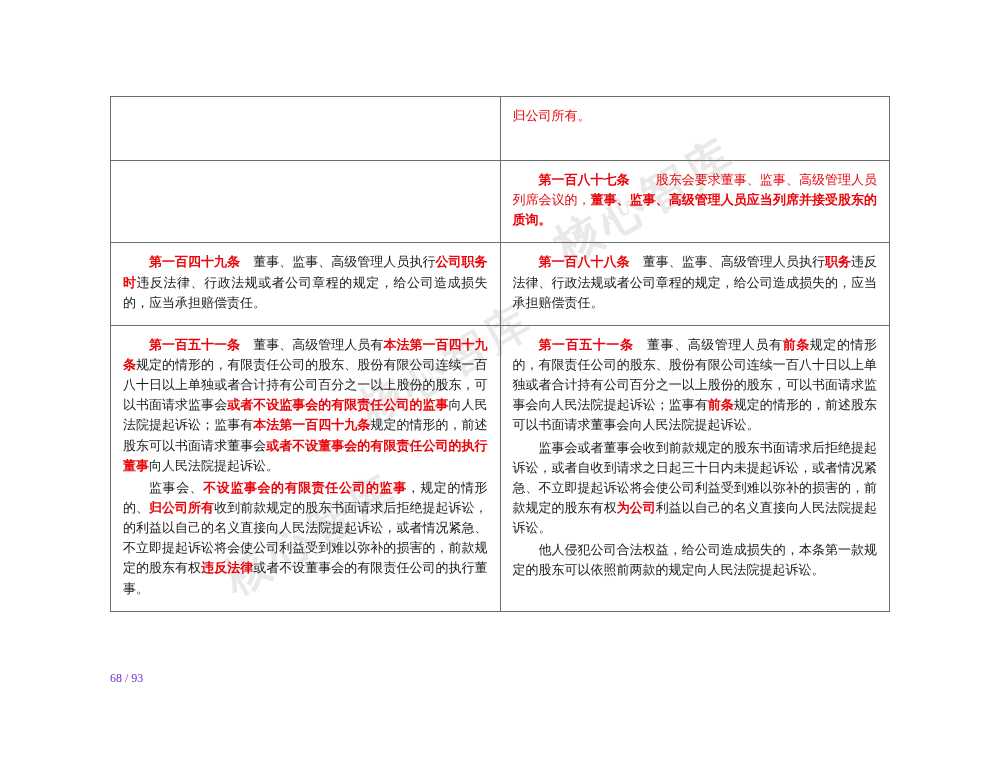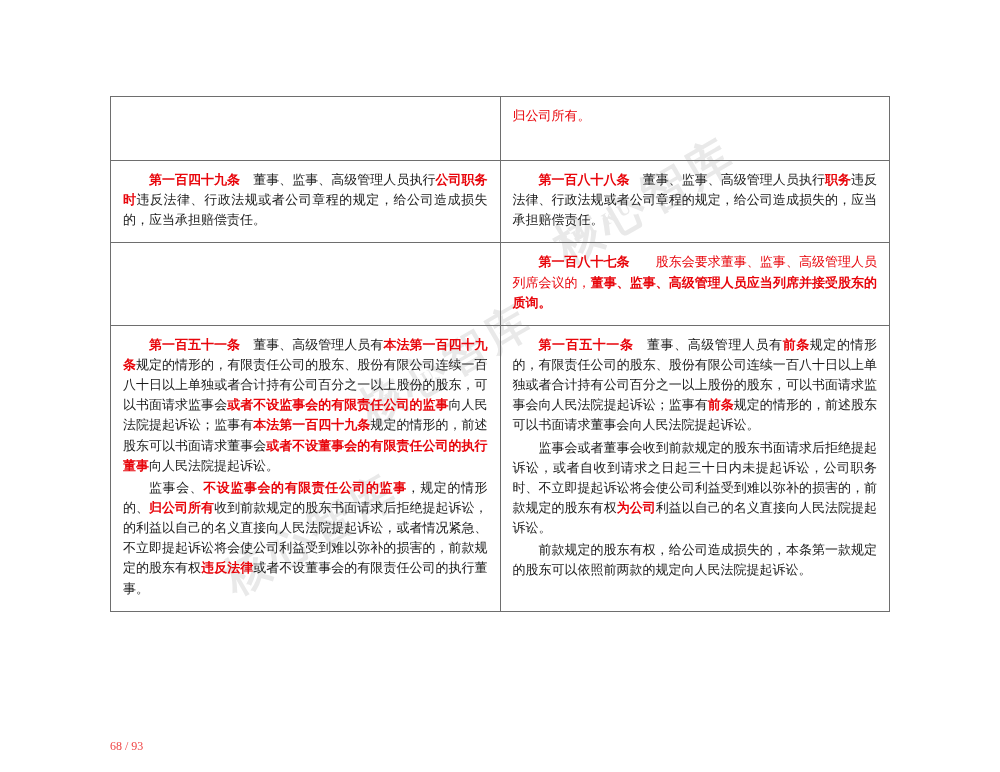--- a/index.html
+++ b/index.html
@@ -99,23 +99,23 @@
     color: #e8050b;
     font-weight: bold;
   }
   .cell-empty {
     height: 46px;
   }
   .r1 td { height: 44px; }
   .footer {
     position: absolute;
     left: 110px;
-    top: 739px;
+    top: 671px;
     font-size: 12px;
-    color: #ef4444;
+    color: #6d28d9;
     font-family: "Liberation Serif", serif;
   }
 </style>
 </head>
 <body>
 
 <div class="page">
 
   <div class="watermark wm1">核心智库</div>
   <div class="watermark wm2">ZHI KU</div>
@@ -127,44 +127,44 @@
     <tbody id="doc-table-body">
         <tr class="r1">
           <td class="cell-empty">
             <div class="para">&nbsp;</div>
           </td>
           <td>
             <div class="para"><span class="red">归公司所有。</span></div>
           </td>
         </tr>
         <tr>
-          <td>
-            <div class="para indent"><span class="redbold">第一百四十九条</span><span>　董事、监事、高级管理人员执行</span><span class="redbold">公司职务时</span><span>违反法律、行政法规或者公司章程的规定，给公司造成损失的，应当承担赔偿责任。</span></div>
-          </td>
-          <td>
-            <div class="para indent"><span class="redbold">第一百八十八条</span><span>　董事、监事、高级管理人员执行</span><span class="redbold">职务</span><span>违反法律、行政法规或者公司章程的规定，给公司造成损失的，应当承担赔偿责任。</span></div>
-          </td>
-        </tr>
-        <tr>
           <td class="cell-empty">
             <div class="para">&nbsp;</div>
           </td>
           <td>
             <div class="para indent"><span class="redbold">第一百八十七条</span><span class="red">　</span><span class="red">　股东会要求董事、监事、高级管理人员列席会议的，</span><span class="redbold">董事、监事、高级管理人员应当列席并接受股东的质询。</span></div>
           </td>
         </tr>
         <tr>
           <td>
+            <div class="para indent"><span class="redbold">第一百四十九条</span><span>　董事、监事、高级管理人员执行</span><span class="redbold">公司职务时</span><span>违反法律、行政法规或者公司章程的规定，给公司造成损失的，应当承担赔偿责任。</span></div>
+          </td>
+          <td>
+            <div class="para indent"><span class="redbold">第一百八十八条</span><span>　董事、监事、高级管理人员执行</span><span class="redbold">职务</span><span>违反法律、行政法规或者公司章程的规定，给公司造成损失的，应当承担赔偿责任。</span></div>
+          </td>
+        </tr>
+        <tr>
+          <td>
             <div class="para indent"><span class="redbold">第一百五十一条</span><span>　董事、高级管理人员有</span><span class="redbold">本法第一百四十九条</span><span>规定的情形的，有限责任公司的股东、股份有限公司连续一百八十日以上单独或者合计持有公司百分之一以上股份的股东，可以书面请求监事会</span><span class="redbold">或者不设监事会的有限责任公司的监事</span><span>向人民法院提起诉讼；监事有</span><span class="redbold">本法第一百四十九条</span><span>规定的情形的，前述股东可以书面请求董事会</span><span class="redbold">或者不设董事会的有限责任公司的执行董事</span><span>向人民法院提起诉讼。</span></div>
             <div class="para indent"><span>监事会、</span><span class="redbold">不设监事会的有限责任公司的监事</span><span>，规定的情形的、</span><span class="redbold">归公司所有</span><span>收到前款规定的股东书面请求后拒绝提起诉讼，的利益以自己的名义直接向人民法院提起诉讼，或者情况紧急、不立即提起诉讼将会使公司利益受到难以弥补的损害的，前款规定的股东有权</span><span class="redbold">违反法律</span><span>或者不设董事会的有限责任公司的执行董事。</span></div>
           </td>
           <td>
             <div class="para indent"><span class="redbold">第一百五十一条</span><span>　董事、高级管理人员有</span><span class="redbold">前条</span><span>规定的情形的，有限责任公司的股东、股份有限公司连续一百八十日以上单独或者合计持有公司百分之一以上股份的股东，可以书面请求监事会向人民法院提起诉讼；监事有</span><span class="redbold">前条</span><span>规定的情形的，前述股东可以书面请求董事会向人民法院提起诉讼。</span></div>
-            <div class="para indent"><span>监事会或者董事会收到前款规定的股东书面请求后拒绝提起诉讼，或者自收到请求之日起三十日内未提起诉讼，公司职务时、不立即提起诉讼将会使公司利益受到难以弥补的损害的，前款规定的股东有权</span><span class="redbold">为公司</span><span>利益以自己的名义直接向人民法院提起诉讼。</span></div>
-            <div class="para indent"><span>前款规定的股东有权，给公司造成损失的，本条第一款规定的股东可以依照前两款的规定向人民法院提起诉讼。</span></div>
+            <div class="para indent"><span>监事会或者董事会收到前款规定的股东书面请求后拒绝提起诉讼，或者自收到请求之日起三十日内未提起诉讼，或者情况紧急、不立即提起诉讼将会使公司利益受到难以弥补的损害的，前款规定的股东有权</span><span class="redbold">为公司</span><span>利益以自己的名义直接向人民法院提起诉讼。</span></div>
+            <div class="para indent"><span>他人侵犯公司合法权益，给公司造成损失的，本条第一款规定的股东可以依照前两款的规定向人民法院提起诉讼。</span></div>
           </td>
         </tr>
       </tbody>
   </table>
 
   <div class="footer">68 / 93</div>
 
 </div>
 
 </body></html>

